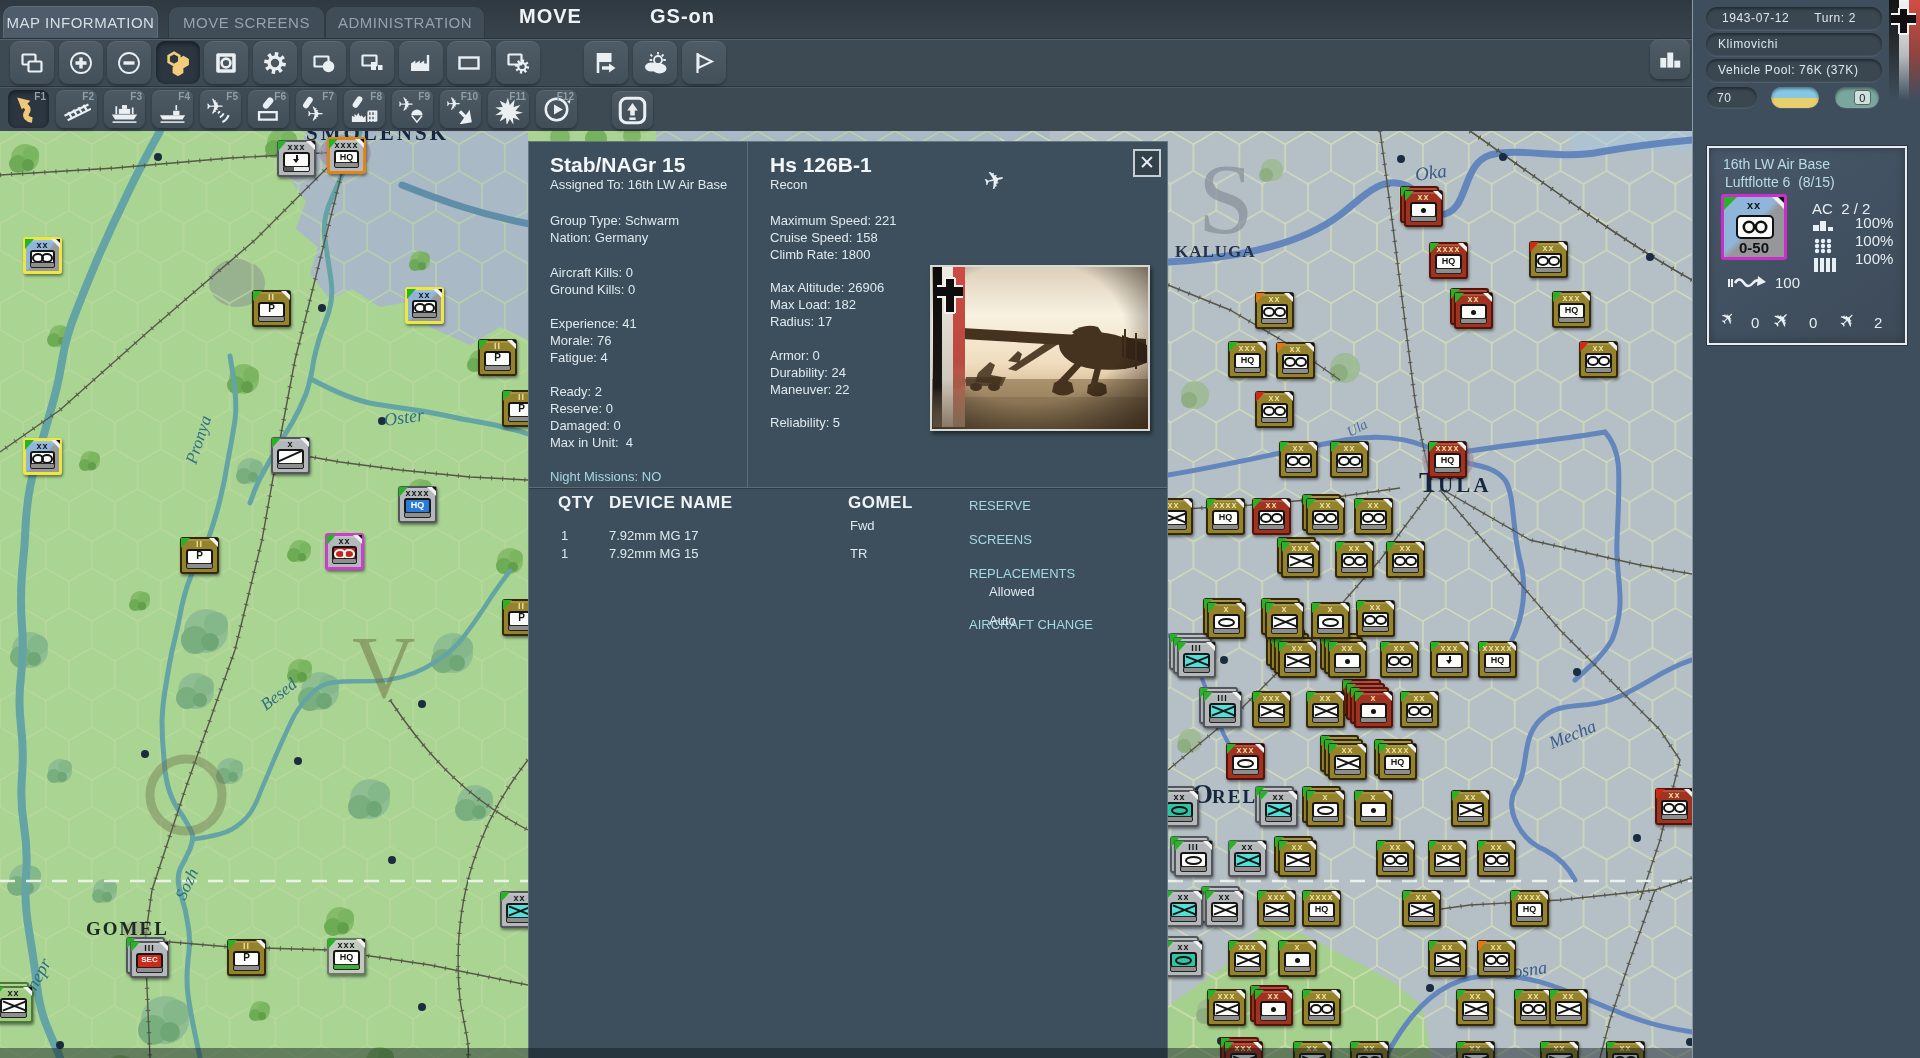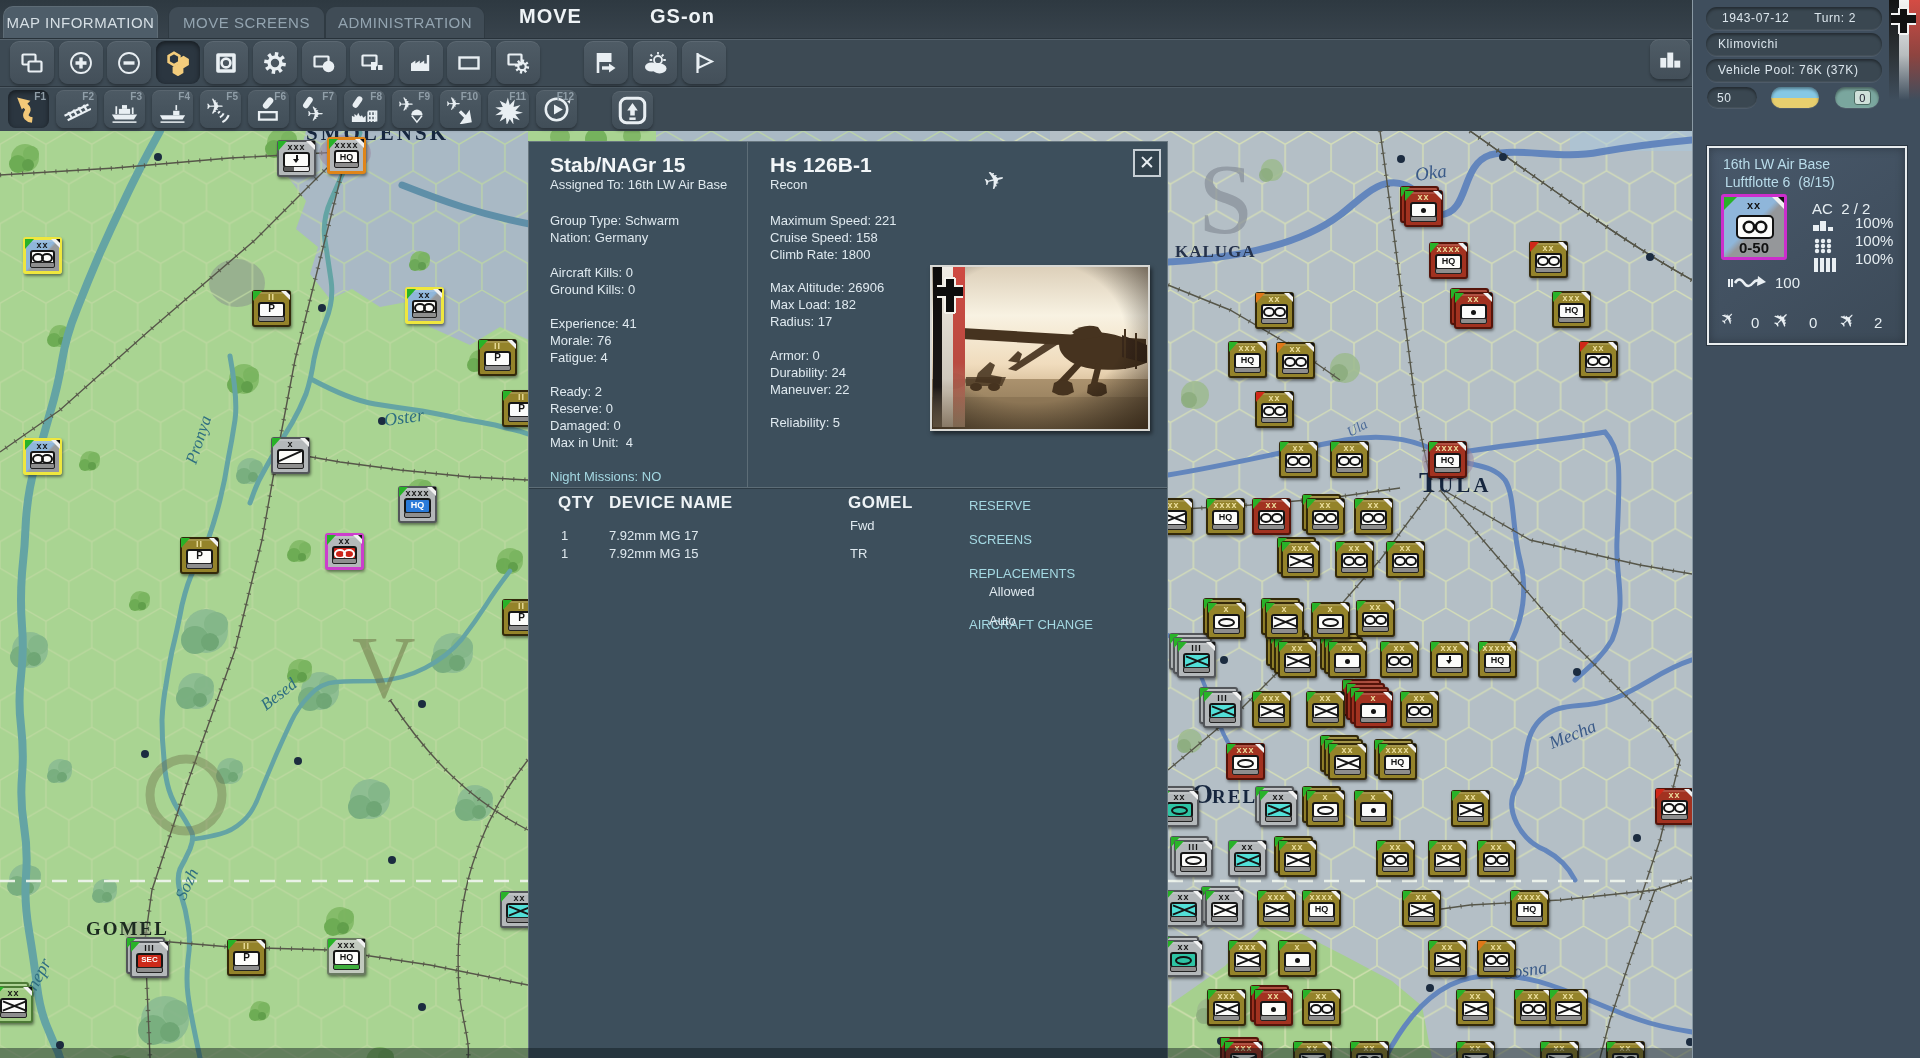--- a/index.html
+++ b/index.html
@@ -1504,21 +1504,21 @@
           <rect x="4" y="12" width="5.5" height="9" fill="#e9eff3"></rect>
           <rect x="10.5" y="7" width="5.5" height="14" fill="#e9eff3"></rect>
           <rect x="17" y="14.5" width="5.5" height="6.5" fill="#e9eff3"></rect>
         </svg>
       </div>
     </div>
 <div id="sbar">
       <div class="pill" style="left:13px;top:7px;width:176px"><span style="margin-left:16px">1943-07-12</span><span style="position:absolute;right:26px">Turn:&nbsp;2</span></div>
       <div class="pill" style="left:13px;top:33px;width:176px"><span style="margin-left:12px">Klimovichi</span></div>
       <div class="pill" style="left:13px;top:59px;width:176px"><span style="margin-left:12px">Vehicle Pool: 76K (37K)</span></div>
-      <div class="pill" style="left:14px;top:87px;width:50px;height:21px"><span style="margin-left:10px">50</span></div>
+      <div class="pill" style="left:14px;top:87px;width:50px;height:21px"><span style="margin-left:10px">70</span></div>
       <div class="pill wxp" style="left:78px;top:87px;width:48px;height:21px"></div>
       <div class="pill tlp" style="left:142px;top:87px;width:44px;height:21px">
         <span class="zbox">0</span>
       </div>
       <svg style="position:absolute;left:196px;top:0" width="32" height="100" viewBox="0 0 32 100">
 <defs>
 <linearGradient id="fb" x1="0" y1="0" x2="0" y2="1">
             <stop offset="0" stop-color="#141414"></stop>
             <stop offset="0.55" stop-color="#2e3438"></stop>
             <stop offset="1" stop-color="#3f4e5d"></stop>

